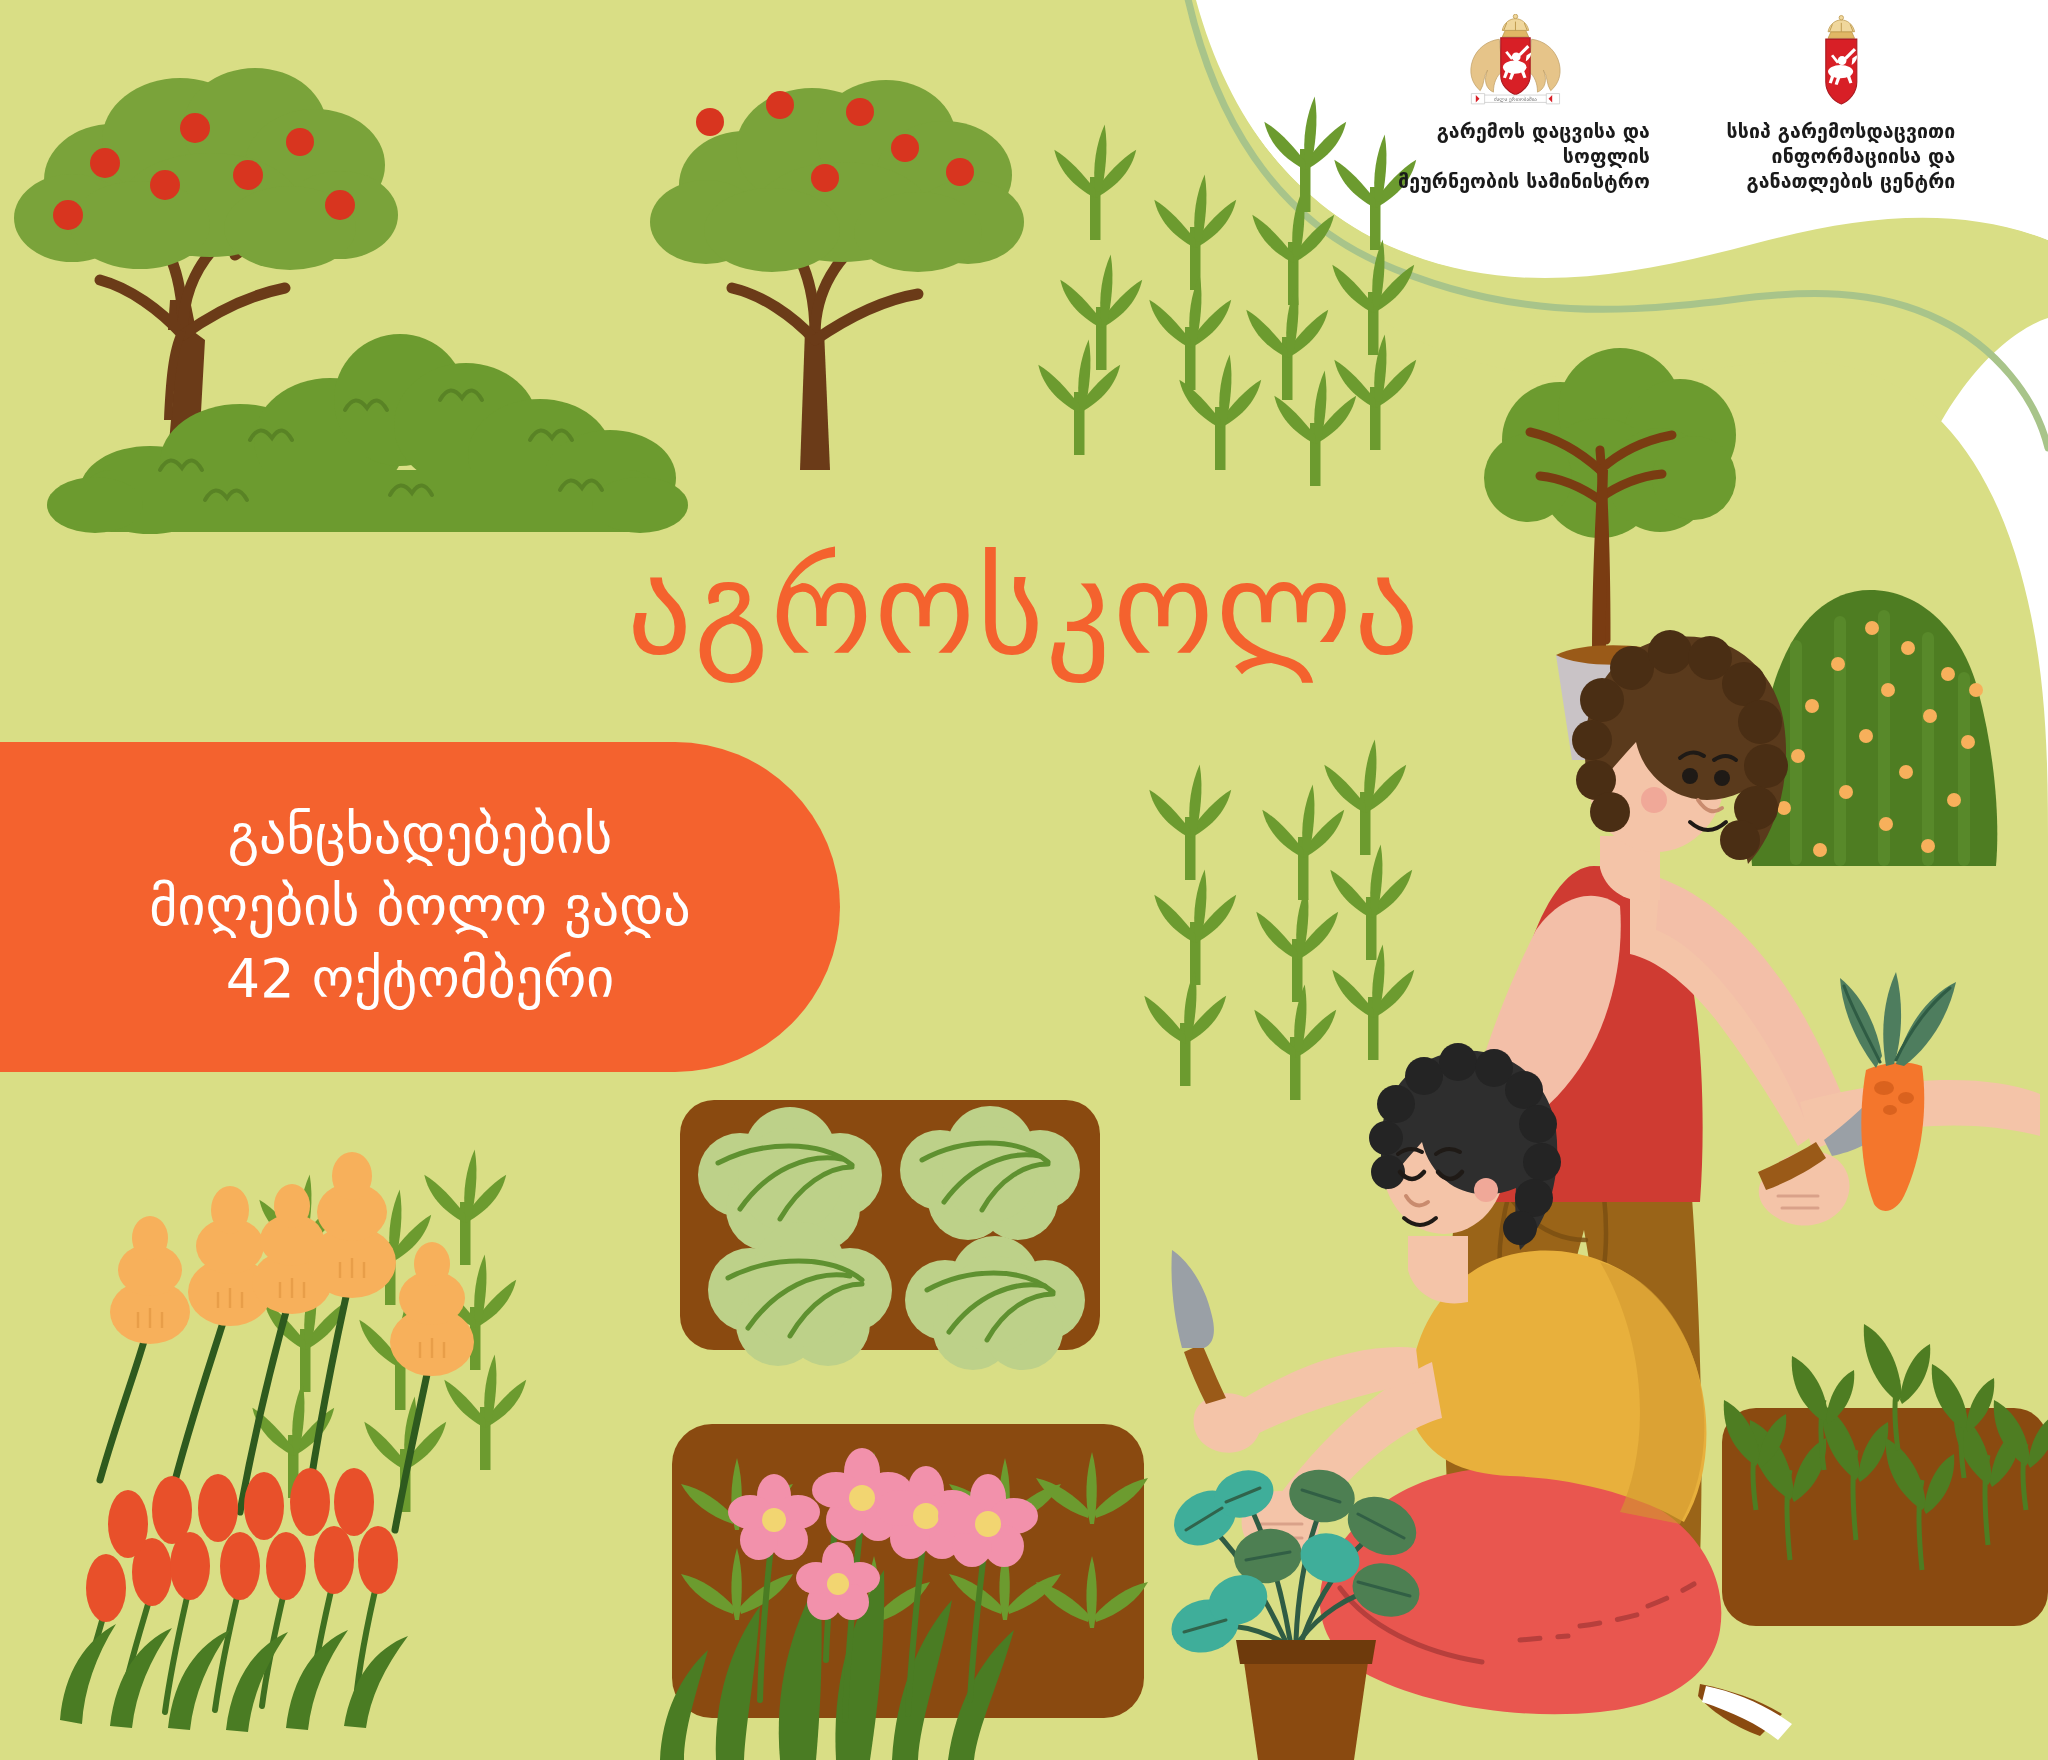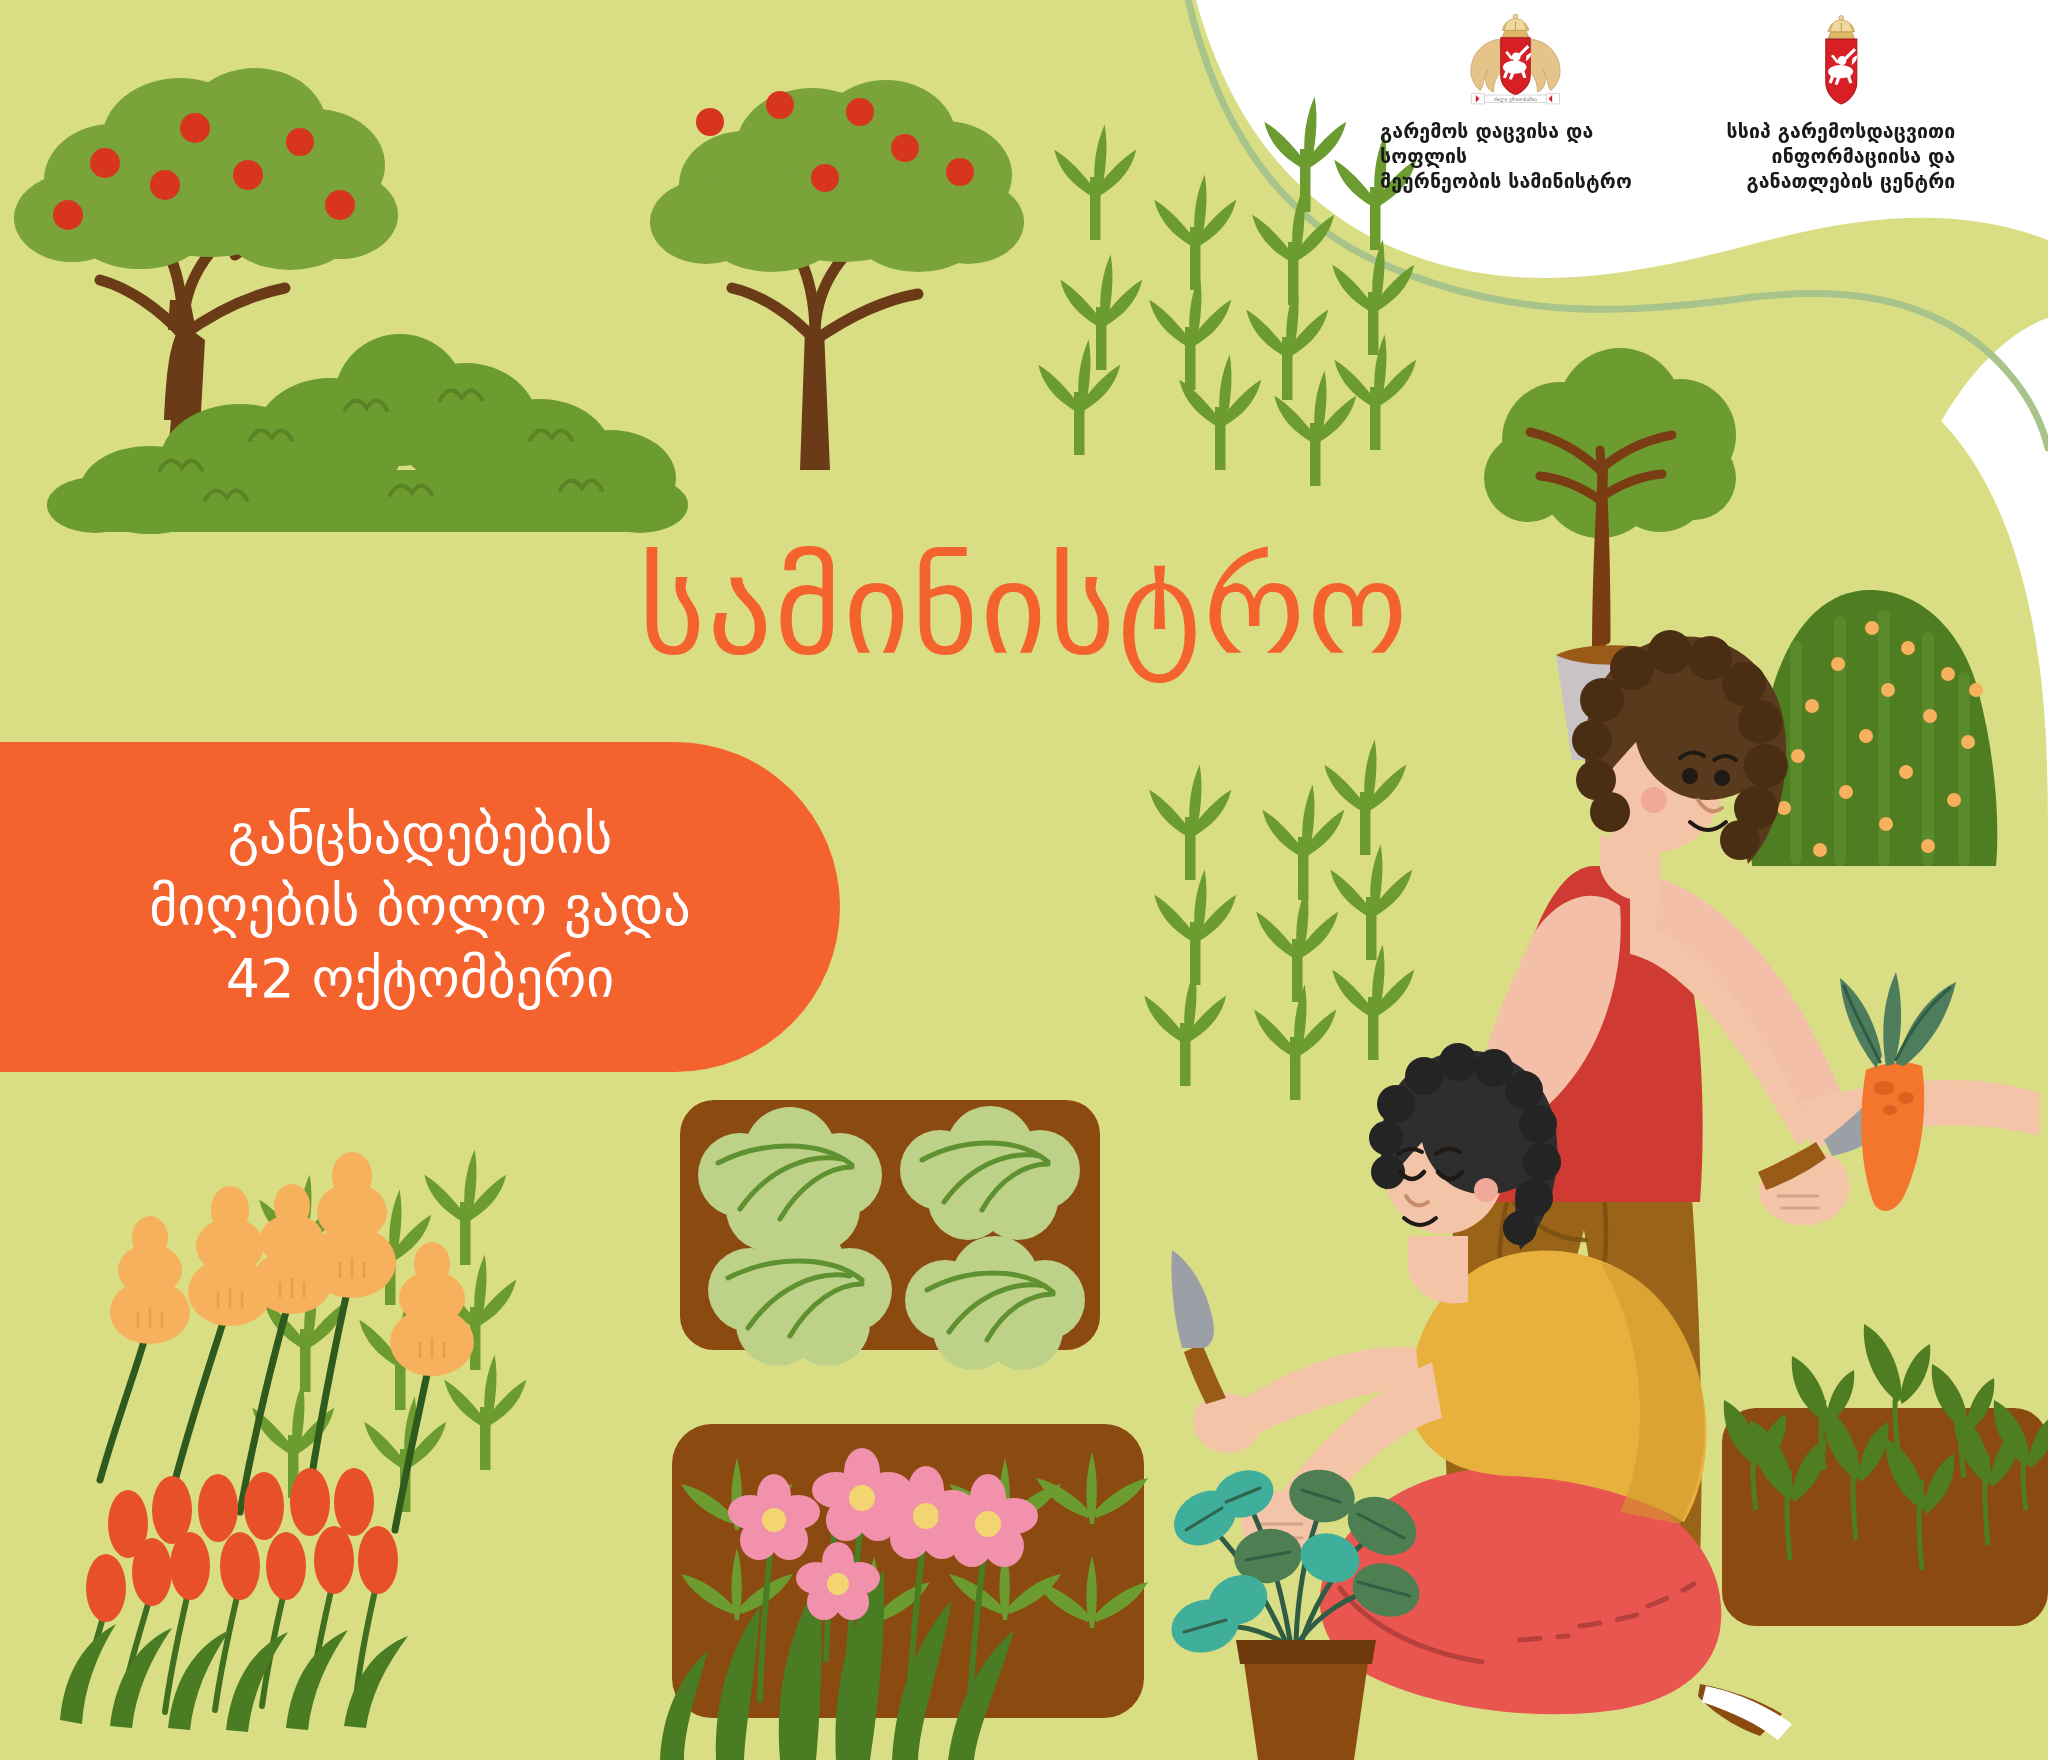--- a/index.html
+++ b/index.html
@@ -12,21 +12,21 @@
   }
   
   .logo-row{position:absolute;top:14px;left:1380px;width:640px;display:flex;gap:56px;align-items:flex-start;}
   .logo-block{display:flex;flex-direction:column;align-items:center;width:270px;}
   .logo-emblem{width:auto;height:96px;display:block;}
   .logo-emblem.small{height:96px;}
   .logo-caption{
     margin-top:10px;
     font-family:"DejaVu Sans","Liberation Sans",sans-serif;
     font-size:19.5px;font-weight:700;line-height:1.28;
-    color:#1a1a1a;text-align:left;letter-spacing:.1px;
+    color:#1a1a1a;text-align:right;letter-spacing:.1px;
     white-space:pre-line;
   }
   .logo-block.second .logo-caption{text-align:right;}
   
   .main-title{
     position:absolute;left:0;right:0;top:545px;
     text-align:center;
     font-family:"DejaVu Sans","Liberation Sans",sans-serif;
     font-size:128px;font-weight:400;letter-spacing:2px;
     color:#f4622e;
@@ -1068,21 +1068,21 @@
           <path d="M39,67 l-8,-10 l3,-2 l8,10 z"></path>
         </g>
       </svg>
       <div class="logo-caption">სსიპ გარემოსდაცვითი
 ინფორმაციისა და
 განათლების ცენტრი</div>
     </div>
 
   </div>
 
-  <div class="main-title">სამინისტრო</div>
+  <div class="main-title">აგროსკოლა</div>
 
   <div class="banner">
     <div class="banner-text">განცხადებების
 მიღების ბოლო ვადა
 42 ოქტომბერი</div>
   </div>
 
 </div>
 
 </body></html>

